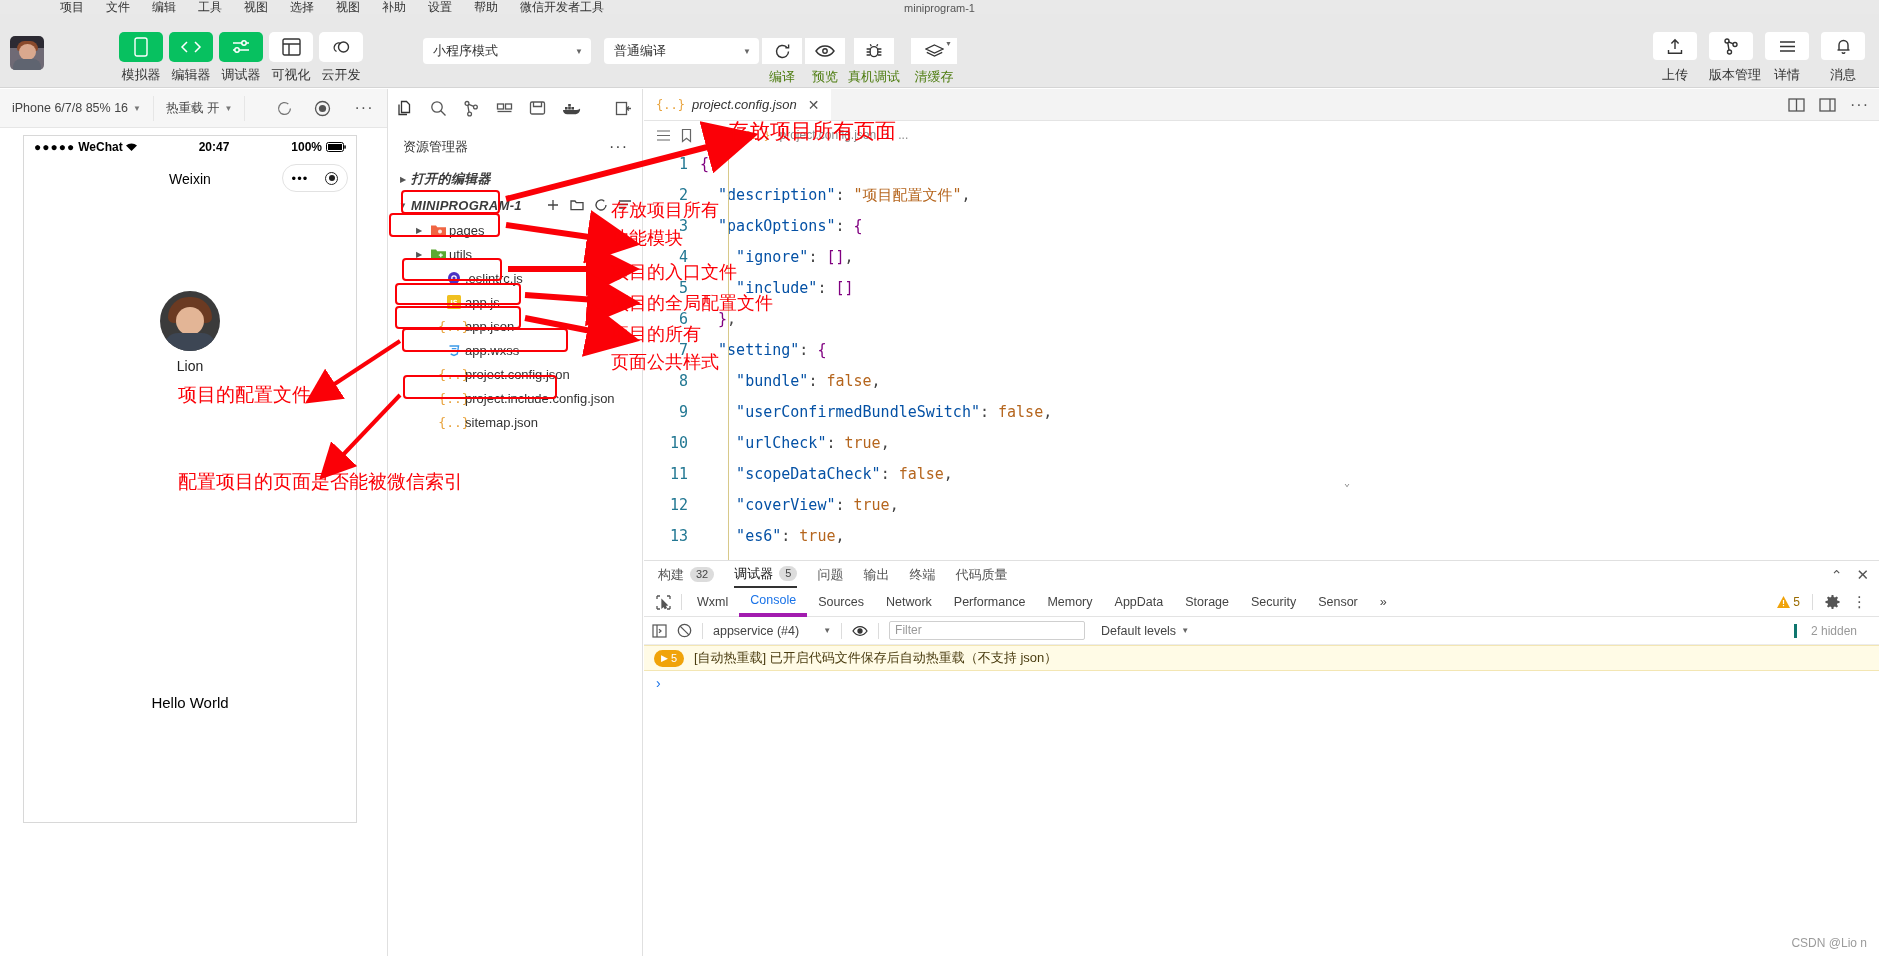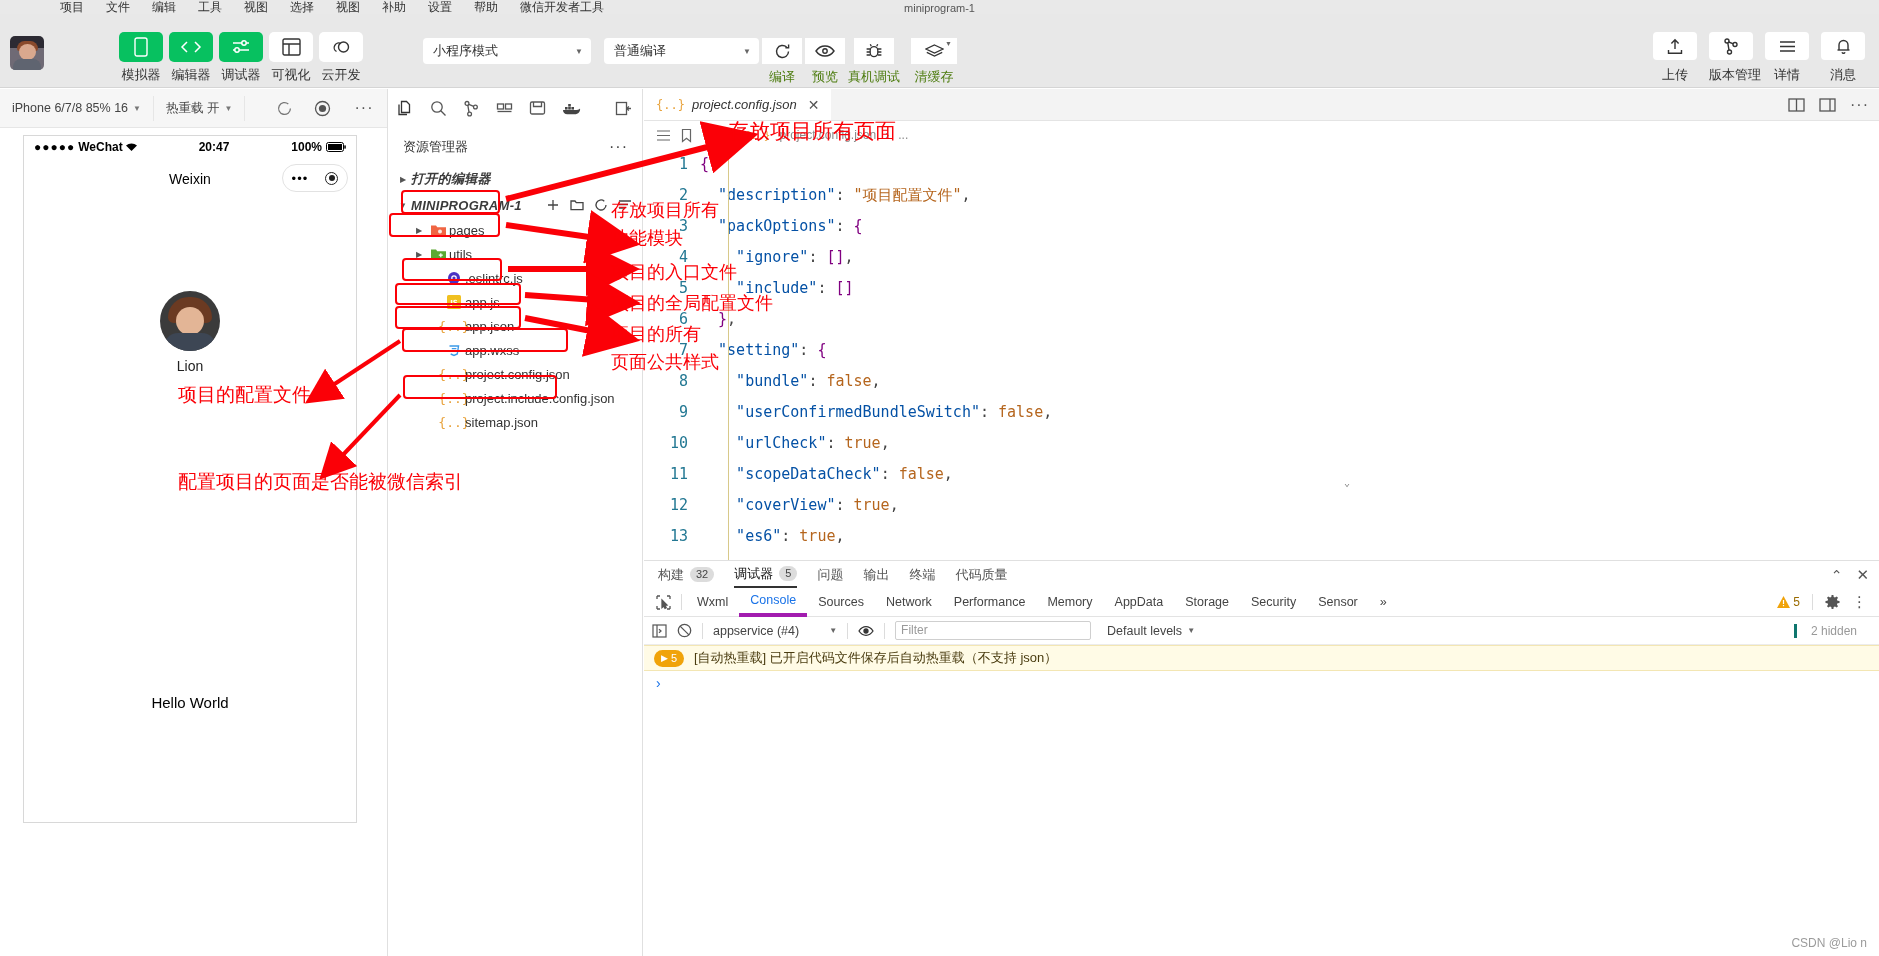--- a/index.html
+++ b/index.html
@@ -754,21 +754,21 @@
       <svg width="15" height="14" viewBox="0 0 15 14" fill="none" stroke="#555" stroke-width="1.2">
         <rect x="1" y="1" width="13" height="12"></rect>
           <path d="M5 1v12"></path>
           <path d="M7 5.3l2 1.7-2 1.7"></path>
       </svg>
       <svg width="15" height="15" viewBox="0 0 15 15" fill="none" stroke="#555" stroke-width="1.3">
         <circle cx="7.5" cy="7.5" r="6.2"></circle>
           <path d="M3.1 3.1l8.8 8.8"></path>
       </svg>
       <span class="cb-sep"></span>
-      <span style="display:flex;align-items:center;gap:30px; cursor:pointer;">
+      <span style="display:flex;align-items:center;gap:24px; cursor:pointer;">
         <span>appservice (#4)</span>
         <span style="font-size:8px;color:#666;">▼</span>
       </span>
       <span class="cb-sep"></span>
       <svg width="16" height="12" viewBox="0 0 16 12" fill="none" stroke="#333" stroke-width="1.3">
         <path d="M1 6s2.8-4.3 7-4.3S15 6 15 6s-2.8 4.3-7 4.3S1 6 1 6z"></path>
           <circle cx="8" cy="6" r="2" fill="#333"></circle>
       </svg>
       <span class="cb-sep"></span>
       <span class="filterbox">Filter</span>

